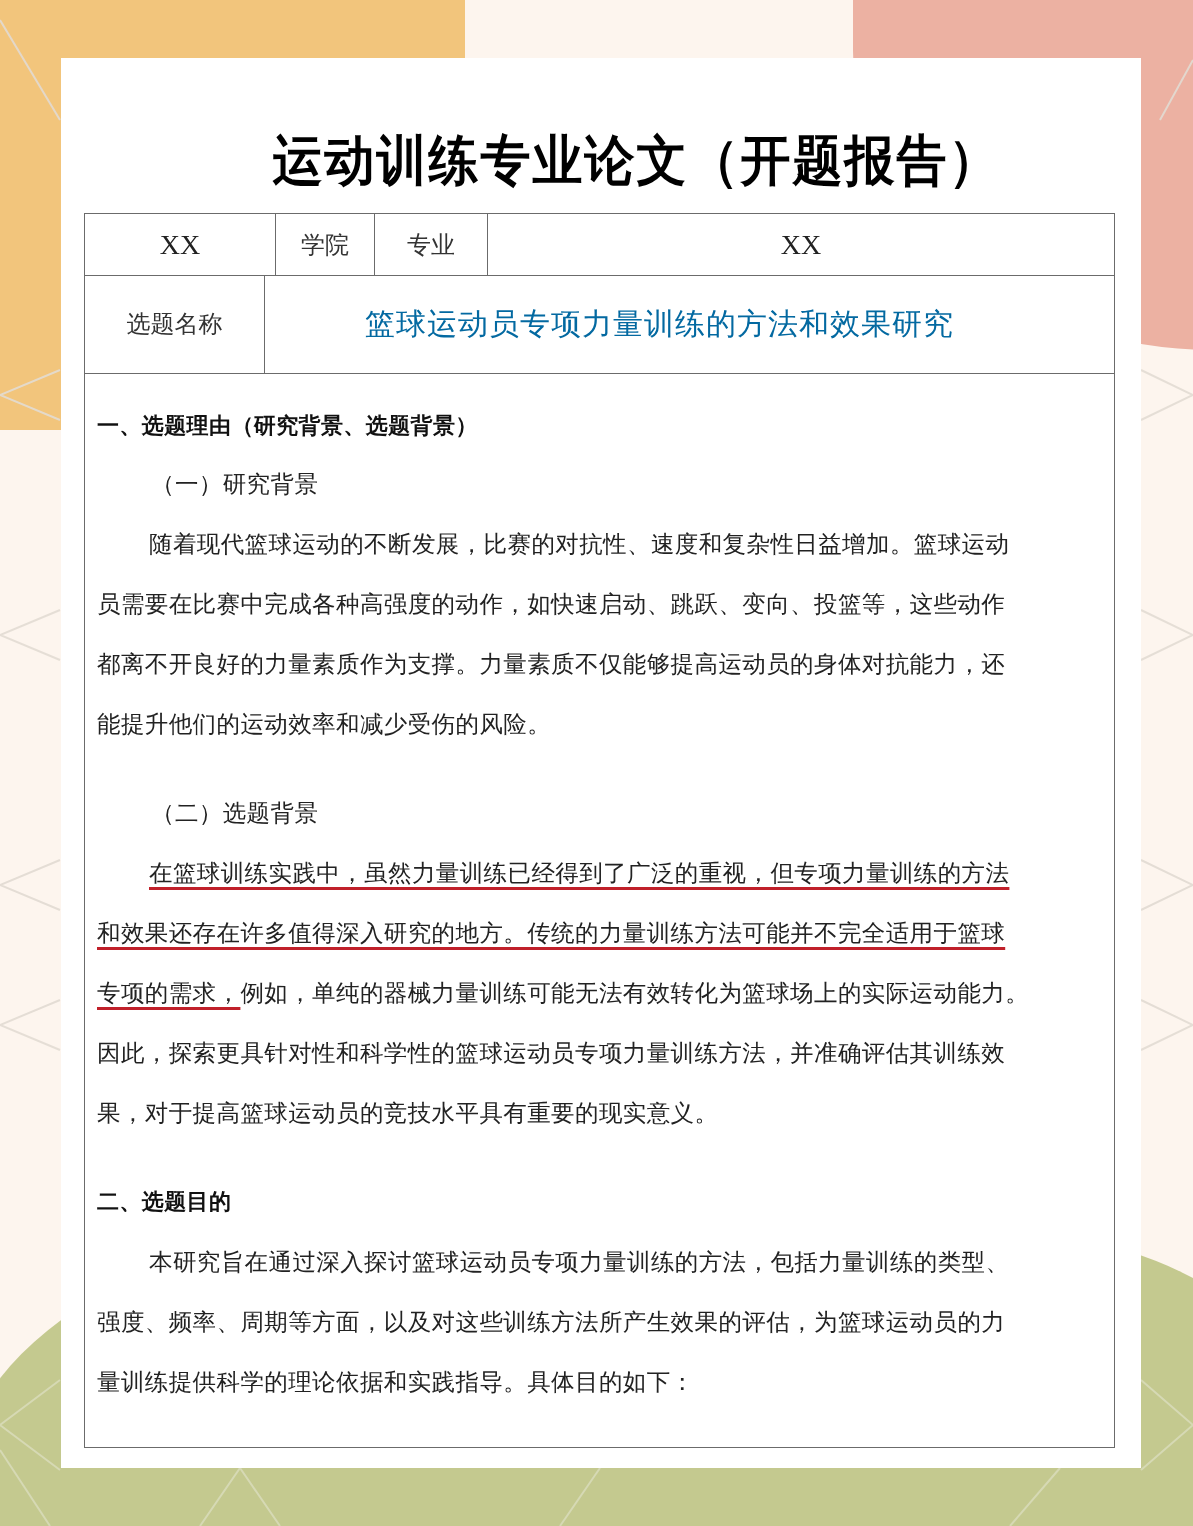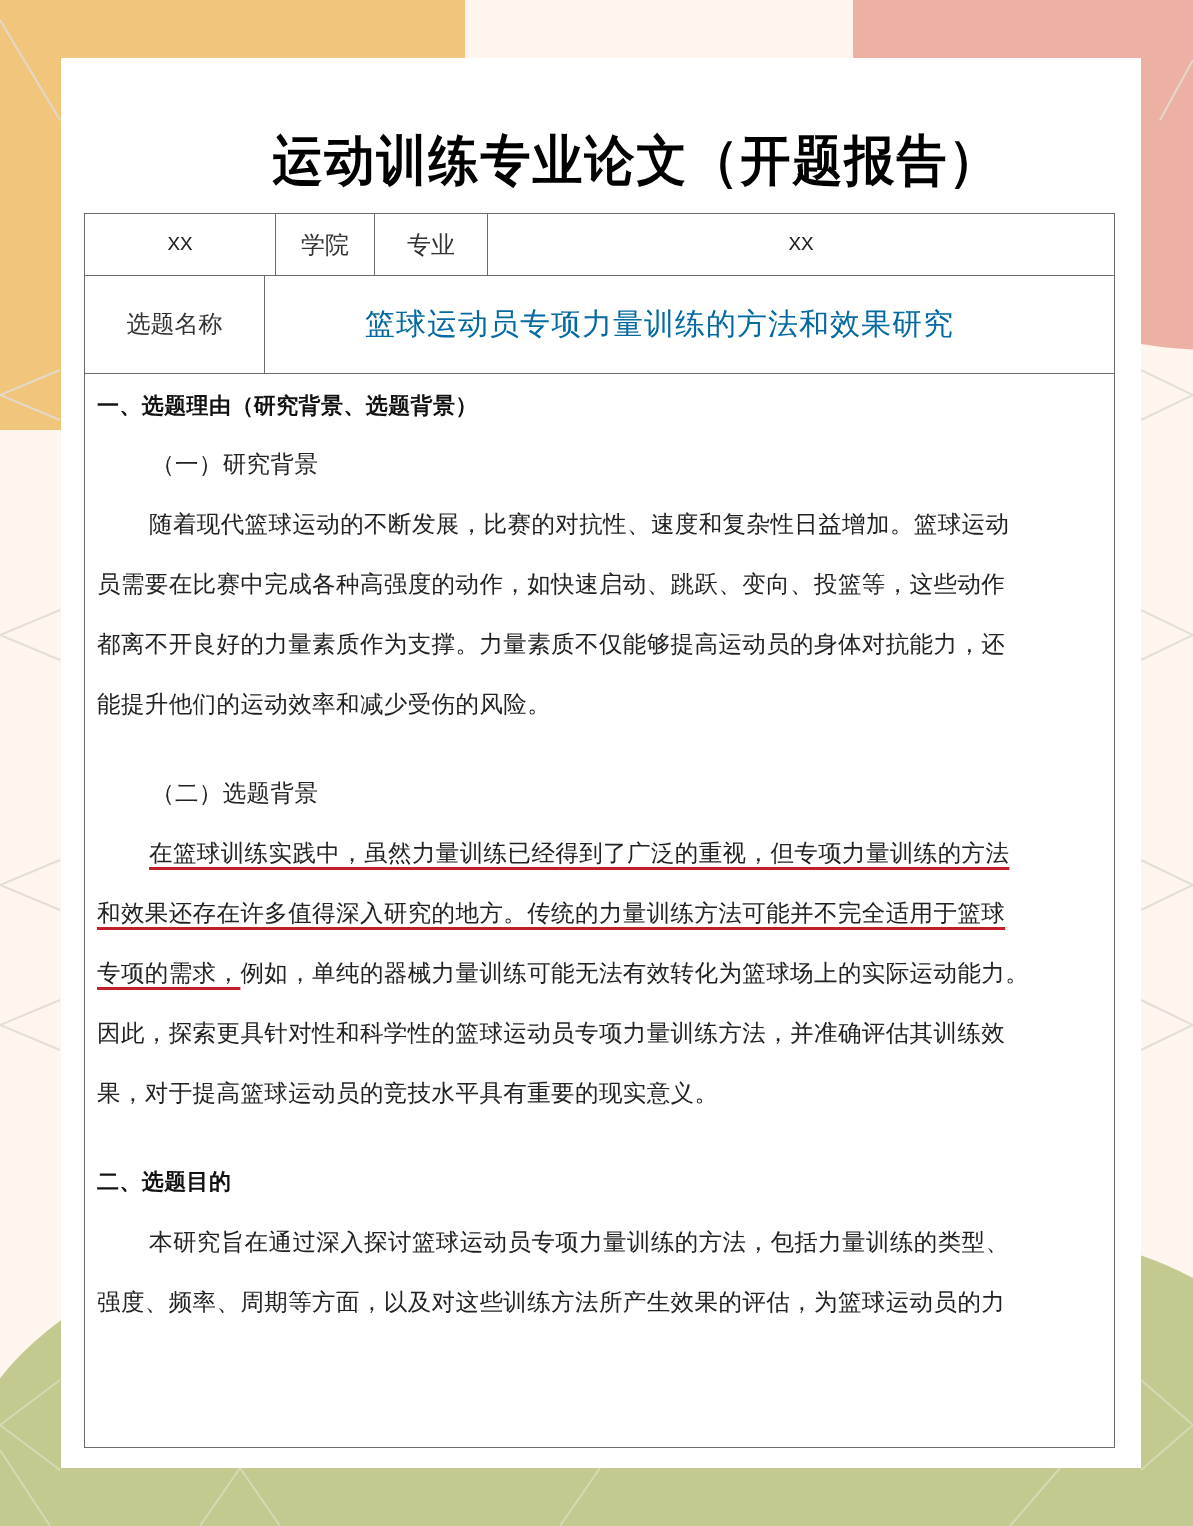--- a/index.html
+++ b/index.html
@@ -57,31 +57,32 @@
     .row { position: absolute; left: 0; right: 0; display: flex; border-bottom: 1.5px solid #6b6b6b; }
     .row-1 { top: 0; height: 61px; }
     .row-2 { top: 61px; height: 98px; }
     .cell {
       display: flex; align-items: center; justify-content: center;
       border-right: 1.5px solid #6b6b6b;
       font-size: 24px; color: #333;
       box-sizing: border-box;
     }
     .cell:last-child { border-right: none; }
-    .cell.val { font-family: Liberation Mono, monospace; font-size: 21px; color: #222; }
+    .cell.val { font-family: Liberation Serif, serif; font-size: 28px; color: #222; }
     .cell.topic { font-size: 30px; color: #0369a1; letter-spacing: 1px; }
     .body-area {
       position: absolute; left: 0; right: 0; top: 159px; bottom: 0;
       padding: 0 12px;
     }
     .line {
       position: absolute; left: 12px; right: 10px;
       font-size: 23.5px; line-height: 30px; color: #222;
       white-space: nowrap;
       letter-spacing: 0.4px;
+      margin-top: 20px;
     }
     .heading { font-weight: bold; color: #111; font-family: "DejaVu Sans", "Liberation Sans", sans-serif; font-size: 22px; }
     .sub { padding-left: 54px; }
     .indent { padding-left: 52px; }
     .u { text-decoration: underline; text-decoration-color: #c0202a; text-decoration-thickness: 2.5px; text-underline-offset: 6px; }
   </style>
 </head>
 <body>
 
 <div class="bg-shape bg-orange"></div>
@@ -140,14 +141,15 @@
 
     <div class="line indent" style="top:465px"><span class="u">在篮球训练实践中，虽然力量训练已经得到了广泛的重视，但专项力量训练的方法</span></div>
     <div class="line" style="top:525px"><span class="u">和效果还存在许多值得深入研究的地方。传统的力量训练方法可能并不完全适用于篮球</span></div>
     <div class="line" style="top:585px"><span class="u">专项的需求，</span><span>例如，单纯的器械力量训练可能无法有效转化为篮球场上的实际运动能力。</span></div>
     <div class="line" style="top:645px">因此，探索更具针对性和科学性的篮球运动员专项力量训练方法，并准确评估其训练效</div>
     <div class="line" style="top:705px">果，对于提高篮球运动员的竞技水平具有重要的现实意义。</div>
 
     <div class="line heading" style="top:794px">二、选题目的</div>
     <div class="line indent" style="top:854px">本研究旨在通过深入探讨篮球运动员专项力量训练的方法，包括力量训练的类型、</div>
     <div class="line" style="top:914px">强度、频率、周期等方面，以及对这些训练方法所产生效果的评估，为篮球运动员的力</div>
+    <div class="line" style="top:974px">量训练提供科学的理论依据和实践指导。具体目的如下：</div>
   </div>
 </div>
 
 </body></html>

